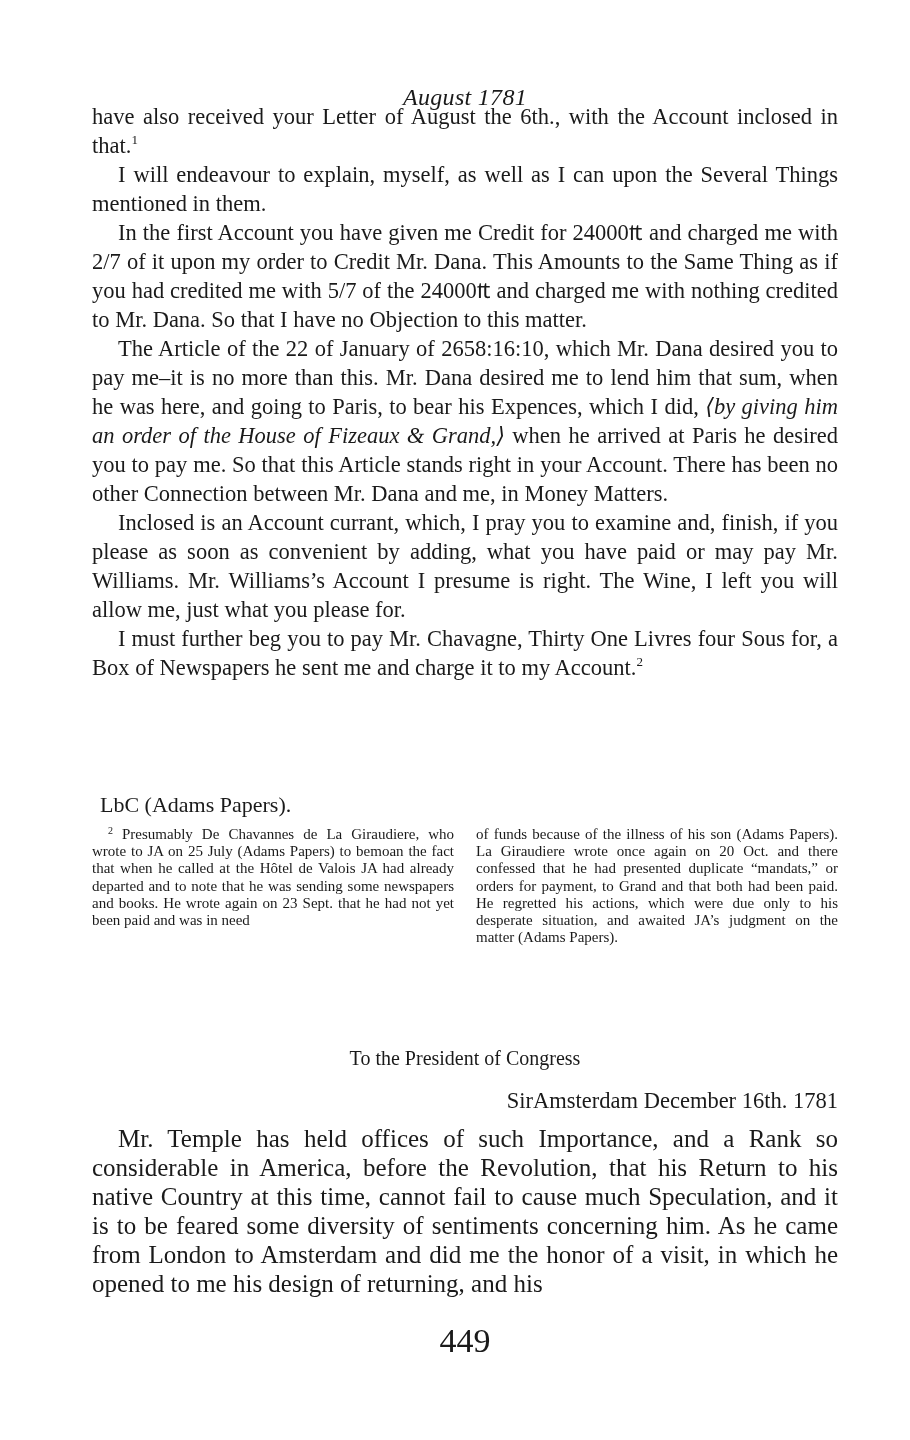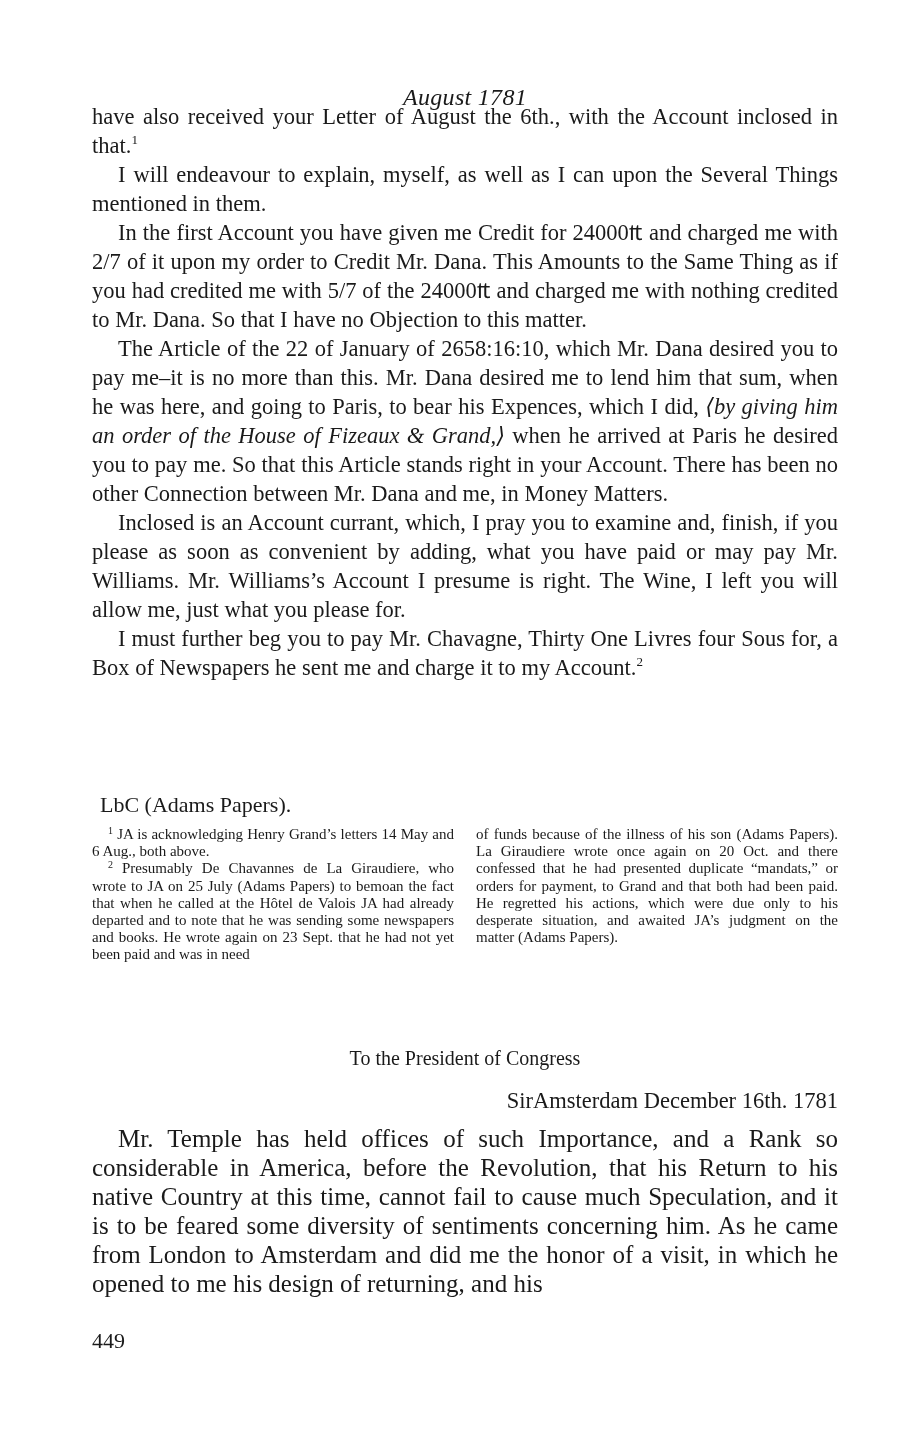--- a/index.html
+++ b/index.html
@@ -119,21 +119,22 @@
     }
     .letter-body p {
       margin: 0;
       text-indent: 26px;
     }
     .folio {
       position: absolute;
       top: 1326px;
       left: 0;
       width: 746px;
-      font-size: 22px;
+      text-align: center;
+      font-size: 34px;
       line-height: 30px;
     }
   </style>
 </head>
 <body>
 
 <div class="page">
 
   <div class="running-head">August 1781</div>
 
@@ -143,21 +144,20 @@
     <p class="indent">In the first Account you have given me Credit for 24000₶ and charged me with 2/7 of it upon my order to Credit Mr. Dana. This Amounts to the Same Thing as if you had credited me with 5/7 of the 24000₶ and charged me with nothing credited to Mr. Dana. So that I have no Objection to this matter.</p>
     <p class="indent"><span>The Article of the 22 of January of 2658:16:10, which Mr. Dana desired you to pay me–it is no more than this. Mr. Dana desired me to lend him that sum, when he was here, and going to Paris, to bear his Expences, which I did, </span><span class="editorial">⟨by giving him an order of the House of Fizeaux &amp; Grand,⟩</span><span> when he arrived at Paris he desired you to pay me. So that this Article stands right in your Account. There has been no other Connection between Mr. Dana and me, in Money Matters.</span></p>
     <p class="indent">Inclosed is an Account currant, which, I pray you to examine and, finish, if you please as soon as convenient by adding, what you have paid or may pay Mr. Williams. Mr. Williams’s Account I presume is right. The Wine, I left you will allow me, just what you please for.</p>
     <p class="indent"><span>I must further beg you to pay Mr. Chavagne, Thirty One Livres four Sous for, a Box of Newspapers he sent me and charge it to my Account.</span><sup class="fn">2</sup></p>
   </div>
 
   <div class="source-note">LbC (Adams Papers).</div>
 
   <div class="footnotes">
     <div class="fn-col">
-      <p class="fn-start"><sup>1</sup><span> JA is acknowledging Henry Grand’s letters 14 May and 6 Aug., both above.</span></p>
       <p class="fn-start"><sup>2</sup><span> Presumably De Chavannes de La Giraudiere, who wrote to JA on 25 July (Adams Papers) to bemoan the fact that when he called at the Hôtel de Valois JA had already departed and to note that he was sending some newspapers and books. He wrote again on 23 Sept. that he had not yet been paid and was in need</span></p>
     </div>
     <div class="fn-col">
       <p>of funds because of the illness of his son (Adams Papers). La Giraudiere wrote once again on 20 Oct. and there confessed that he had presented duplicate “mandats,” or orders for payment, to Grand and that both had been paid. He regretted his actions, which were due only to his desperate situation, and awaited JA’s judgment on the matter (Adams Papers).</p>
     </div>
   </div>
 
   <div class="section-title">To the President of Congress</div>
 
   <div class="salutation-row">

